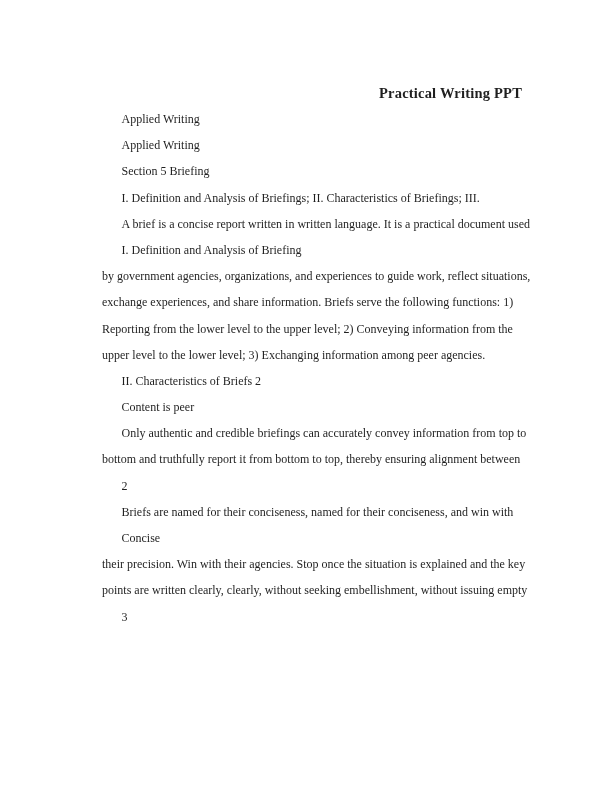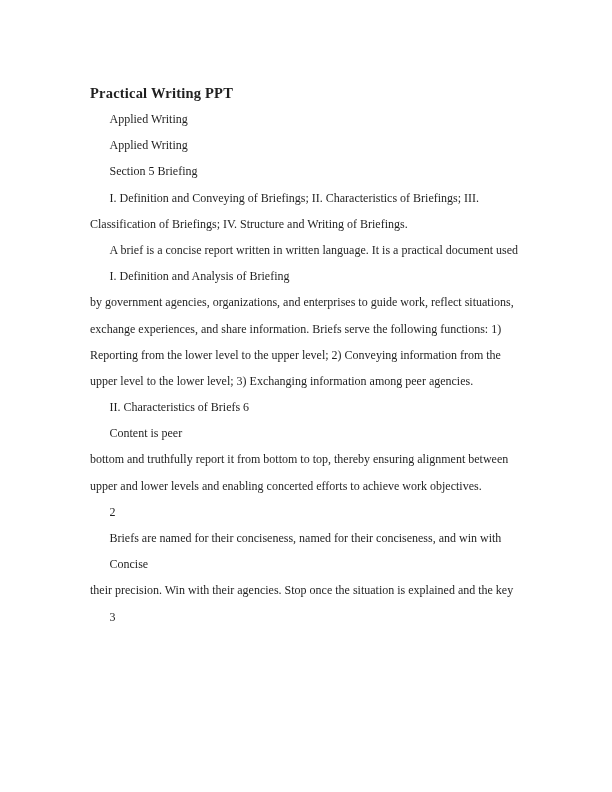--- a/index.html
+++ b/index.html
@@ -17,29 +17,29 @@
     color: #1f1f1f;
   }
   .doc-title {
     position: absolute;
     top: 80px;
     left: 90px;
     width: 432px;
     margin: 0;
     font-size: 14.5px;
     font-weight: bold;
-    text-align: left;
+    text-align: right;
     line-height: 26px;
     white-space: nowrap;
     letter-spacing: 0.2px;
   }
   .doc-body {
     position: absolute;
     top: 106px;
-    left: 90px;
+    left: 102px;
     width: 432px;
     font-size: 12px;
   }
   .line {
     height: 26.2px;
     line-height: 26.2px;
     white-space: nowrap;
   }
   .line.indent {
     padding-left: 19.5px;
@@ -47,31 +47,31 @@
 </style>
 </head>
 <body>
 
 <div class="page">
   <h1 class="doc-title">Practical Writing PPT</h1>
   <div class="doc-body">
       <div class="line indent">Applied Writing</div>
       <div class="line indent">Applied Writing</div>
       <div class="line indent">Section 5 Briefing</div>
-      <div class="line indent">I. Definition and Conveying of Briefings; II. Characteristics of Briefings; III.</div>
-      <div class="line">Classification of Briefings; IV. Structure and Writing of Briefings.</div>
+      <div class="line indent">I. Definition and Analysis of Briefings; II. Characteristics of Briefings; III.</div>
       <div class="line indent">A brief is a concise report written in written language. It is a practical document used</div>
       <div class="line indent">I. Definition and Analysis of Briefing</div>
-      <div class="line">by government agencies, organizations, and enterprises to guide work, reflect situations,</div>
+      <div class="line">by government agencies, organizations, and experiences to guide work, reflect situations,</div>
       <div class="line">exchange experiences, and share information. Briefs serve the following functions: 1)</div>
       <div class="line">Reporting from the lower level to the upper level; 2) Conveying information from the</div>
       <div class="line">upper level to the lower level; 3) Exchanging information among peer agencies.</div>
-      <div class="line indent">II. Characteristics of Briefs 6</div>
+      <div class="line indent">II. Characteristics of Briefs 2</div>
       <div class="line indent">Content is peer</div>
+      <div class="line indent">Only authentic and credible briefings can accurately convey information from top to</div>
       <div class="line">bottom and truthfully report it from bottom to top, thereby ensuring alignment between</div>
-      <div class="line">upper and lower levels and enabling concerted efforts to achieve work objectives.</div>
       <div class="line indent">2</div>
       <div class="line indent">Briefs are named for their conciseness, named for their conciseness, and win with</div>
       <div class="line indent">Concise</div>
       <div class="line">their precision. Win with their agencies. Stop once the situation is explained and the key</div>
+      <div class="line">points are written clearly, clearly, without seeking embellishment, without issuing empty</div>
       <div class="line indent">3</div>
     </div>
 </div>
 
 </body></html>

